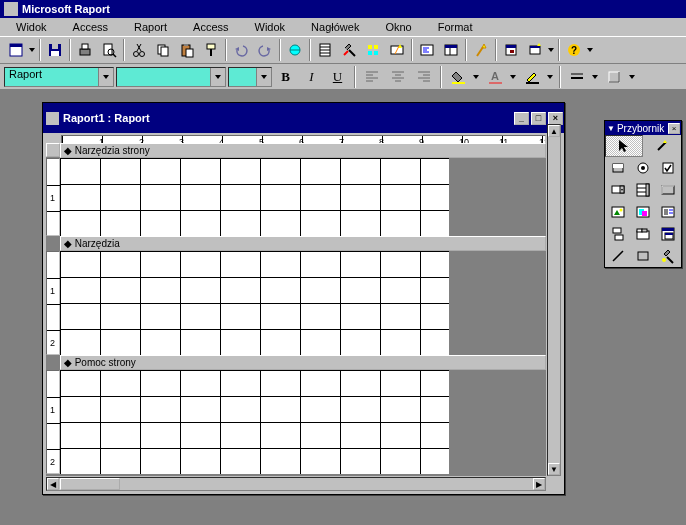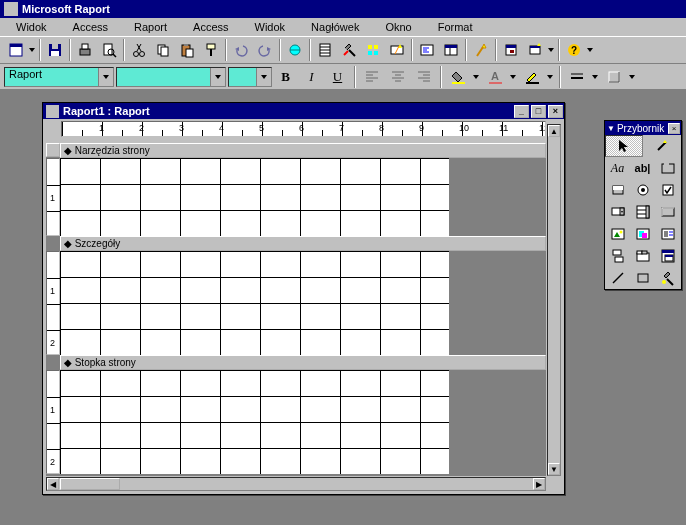--- a/index.html
+++ b/index.html
@@ -13,21 +13,21 @@
   .tbtn.disabled svg { opacity: 0.45; }
   .tbtn.disabled { pointer-events: none; }
   .drop { width: 8px; display:flex; align-items:center; justify-content:center; margin-right:1px;}
   .sep { width: 6px; height: 22px; border-left: 1px solid #808080; border-right: 1px solid #fff; margin: 0 2px; width:2px;}
   .fmtbar { height: 26px; background: #c0c0c0; border-bottom: 1px solid #808080; display: flex; align-items: center; padding-left: 4px; gap:2px;}
   .combo { height: 20px; background: #5eead4; border: 1px inset #808080; display:flex; align-items:flex-start; font-size:11px;}
   .combo .ctext { padding: 0 4px; flex:1;}
   .combo .cbtn { width: 15px; height:100%; background:#c0c0c0; border-left:1px solid #808080; display:flex; align-items:center;justify-content:center;}
   .mdi { position:absolute; top:90px; left:0; right:0; bottom:0; background:#808080;}
   .childwin { position:absolute; left:42px; top:12px; width:523px; height:393px; background:#c0c0c0; border:1px solid #000; box-shadow: 1px 1px 0 #404040;}
-  .child-tb { height:16px; background: linear-gradient(#000080,#000080); color:#fff; display:flex; align-items:center; padding-left:3px; font-weight:bold;}
+  .child-tb { height:30px; background: linear-gradient(#000080,#000080); color:#fff; display:flex; align-items:center; padding-left:3px; font-weight:bold;}
   .child-tb .icn { width:13px;height:13px; background:#c0c0c0; margin-right:4px;}
   .winbtns { margin-left:auto; display:flex;}
   .winbtn { width:15px; height:13px; background:#c0c0c0; border:1px outset #fff; margin:1px; font-size:9px; font-family:Arial; display:flex;align-items:center;justify-content:center; font-weight:bold; color:#000;}
   .ruler-h { height:16px; background:#fff; border:1px inset #c0c0c0; margin:2px 18px 0 18px; position:relative; overflow:hidden; font-size:9px;}
   .ruler-h .tick { position:absolute; top:0; border-left:1px solid #000; height:16px;}
   .ruler-h .num { position:absolute; top:1px; font-size:9px;}
   .design-area { position:absolute; top:40px; left:3px; right:18px; bottom:18px; background:#808080; overflow:hidden;}
   .corner-box { position:absolute; left:0; top:0; width:14px; height:14px; background:#c0c0c0; border:1px outset #fff; z-index: 2;}
   .ruler-v { position:absolute; left:0; width:14px; background:#fff; border:1px inset #c0c0c0; font-size:9px;}
   .ruler-v .vmark { position:absolute; left:0; border-top:1px solid #000; width:14px;}
@@ -399,35 +399,35 @@
       <div class="ruler-v" style="top:15px;height:78px;">
         <div class="vmark" style="top:26px;"></div>
           <div class="vmark" style="top:52px;"></div>
           <span style="position:absolute;top:34px;left:3px">1</span>
       </div>
       <div class="grid" style="top:15px;height:78px;width:389px;"></div>
       <div style="position:absolute;top:15px;left:403px;right:0;height:78px;background:#808080"></div>
 
       <div class="sec-hdr" style="top:93px;">
         <span class="tri">◆</span>
-        <span>Szczegóły</span>
+        <span>Narzędzia</span>
       </div>
       <div class="ruler-v" style="top:108px;height:104px;">
         <div class="vmark" style="top:26px;"></div>
           <span style="position:absolute;top:34px;left:3px">1</span>
         <div class="vmark" style="top:52px;"></div>
         <div class="vmark" style="top:78px;"></div>
           <span style="position:absolute;top:86px;left:3px">2</span>
       </div>
       <div class="grid" style="top:108px;height:104px;width:389px;"></div>
       <div style="position:absolute;top:108px;left:403px;right:0;height:104px;background:#808080"></div>
 
       <div class="sec-hdr" style="top:212px;">
         <span class="tri">◆</span>
-        <span>Stopka strony</span>
+        <span>Pomoc strony</span>
       </div>
       <div class="ruler-v" style="top:227px;height:104px;">
         <div class="vmark" style="top:26px;"></div>
           <span style="position:absolute;top:34px;left:3px">1</span>
         <div class="vmark" style="top:52px;"></div>
         <div class="vmark" style="top:78px;"></div>
           <span style="position:absolute;top:86px;left:3px">2</span>
       </div>
       <div class="grid" style="top:227px;height:104px;width:389px;"></div>
       <div style="position:absolute;top:227px;left:403px;right:0;height:104px;background:#808080"></div>
@@ -456,34 +456,20 @@
         </div>
       <div class="tool" style="width:38px">
           <svg width="16" height="16">
             <line x1="4" y1="12" x2="12" y2="4" stroke="#000" stroke-width="2"></line>
             <polygon points="11,2 13,5 9,5" fill="#ff0"></polygon>
           </svg>
         </div>
     </div>
     <div class="row">
       <div class="tool">
-          <span style="font-style:italic;font-family:serif;font-size:12px">Aa</span>
-        </div>
-      <div class="tool">
-          <span style="font-size:11px"><b>ab|</b></span>
-        </div>
-      <div class="tool">
-          <svg width="16" height="16">
-            <rect x="2" y="4" width="12" height="9" fill="none" stroke="#000"></rect>
-            <rect x="4" y="2" width="5" height="4" fill="#c0c0c0"></rect>
-          </svg>
-        </div>
-    </div>
-    <div class="row">
-      <div class="tool">
           <svg width="16" height="16">
             <rect x="3" y="4" width="10" height="8" fill="#c0c0c0" stroke="#000"></rect>
             <rect x="3" y="4" width="10" height="4" fill="#fff"></rect>
           </svg>
         </div>
       <div class="tool">
           <svg width="16" height="16">
             <circle cx="8" cy="8" r="5" fill="#fff" stroke="#000"></circle>
             <circle cx="8" cy="8" r="2" fill="#000"></circle>
           </svg>

